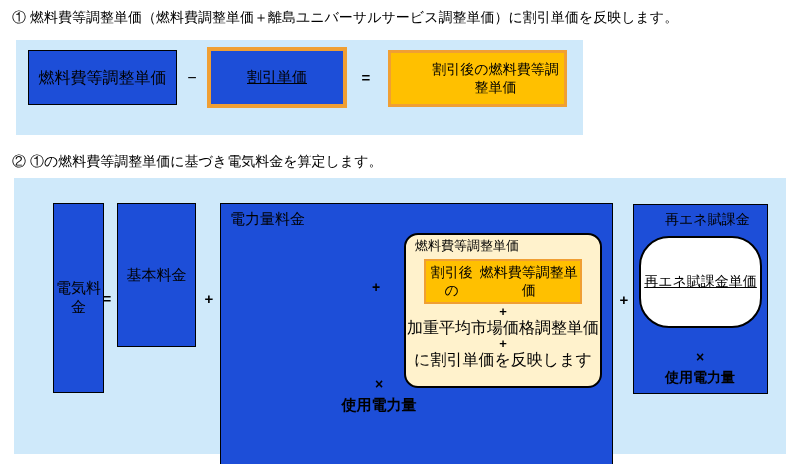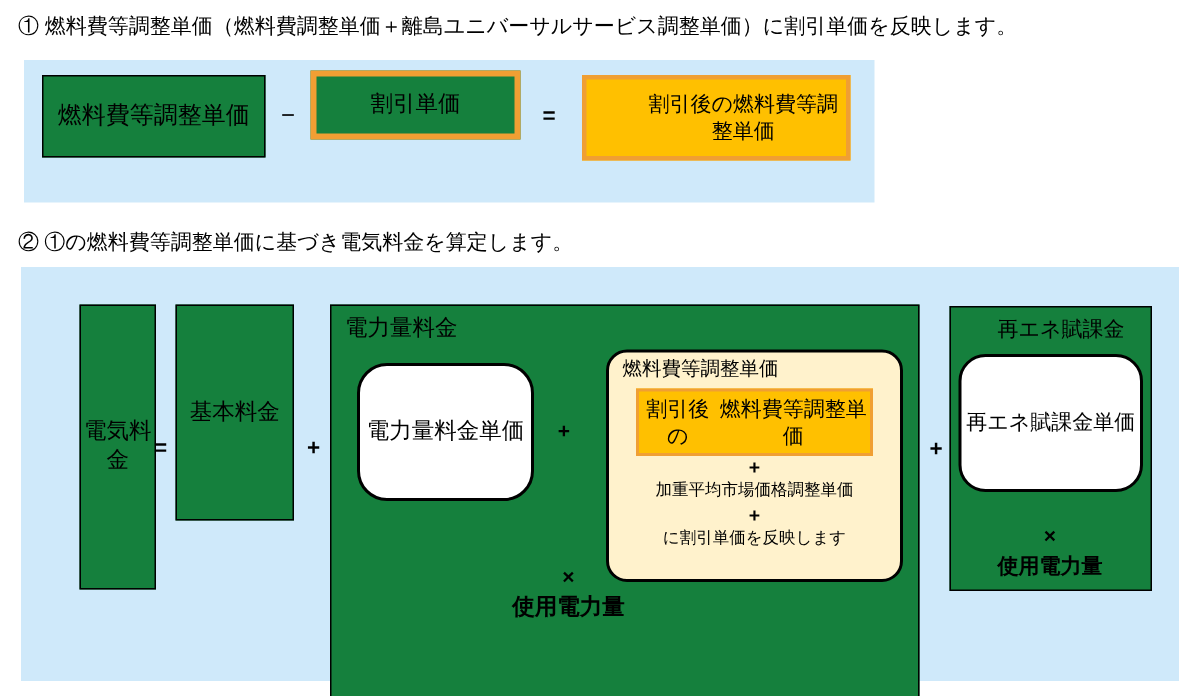--- a/index.html
+++ b/index.html
@@ -2,36 +2,36 @@
 <html><head>
 <meta charset="utf-8">
 <style>
   * { margin:0; padding:0; box-sizing:border-box; }
   html,body { background:#ffffff; }
   body { font-family:"Liberation Sans", sans-serif; color:#000; }
   .page { position:relative; width:800px; height:464px; background:#ffffff; overflow:hidden; }
 
   .heading { position:absolute; font-size:14px; white-space:nowrap; color:#000; }
   #h1 { left:12px; top:9px; }
-  #h2 { left:12px; top:153px;font-family:Liberation Serif, serif; }
+  #h2 { left:12px; top:153px; }
 
   .panel { position:absolute; background:#cfe9fa; }
   #panel1 { left:16px; top:40px;  width:567px; height:95px; }
   #panel2 { left:14px; top:178px; width:772px; height:276px; }
 
-  .bx { position:absolute; background:#15803d; border:1.5px solid #000;
+  .bx { position:absolute; background:#1d4ed8; border:1.5px solid #000;
         display:flex; align-items:center; justify-content:center;
         text-align:center; font-size:15px; line-height:1.25; }
   .op { position:absolute; display:flex; align-items:center; justify-content:center;
         font-size:15px; font-weight:bold; color:#000; }
 
   
   #boxA { left:12px;  top:10px; width:149px; height:55px; font-size:16px; }
   #op-minus  { left:164px; top:10px; width:24px; height:55px; font-weight:normal; font-size:16px; }
-  #boxB { left:191px; top:7px;  width:140px; height:46px; border:4px solid #f09f33; }
+  #boxB { left:191px; top:7px;  width:140px; height:61px; border:4px solid #f09f33;text-decoration:underline; }
   #op-eq1 { left:338px; top:10px; width:24px; height:55px; }
   #boxC { left:372px; top:10px; width:179px; height:57px; border:3px solid #f09f33;
           background:#ffc000; font-size:14px;padding-left:36px; }
 
   
   #box-electric { left:7px;   top:25px; width:51px;  height:190px;margin-left:32px; }
   #op-eq2       { left:82px;  top:25px; width:22px;  height:190px; }
   #box-basic    { left:103px; top:25px; width:79px;  height:144px; }
   #op-plus1     { left:183px; top:25px; width:24px;  height:190px; }
   #box-energy   { left:206px; top:25px; width:393px; height:263px; display:block; }
@@ -47,29 +47,29 @@
   #op-plus-in { left:143px; top:38px; width:24px; height:92px; font-size:14px; }
 
   #beige { position:absolute; left:183px; top:29px; width:198px; height:155px;
            background:#fff2cc; border:2px solid #000; border-radius:14px;
            display:flex; flex-direction:column; align-items:center; padding:3px 4px 0 4px; }
   #beige .beige-title { align-self:flex-start; font-size:13px; margin-left:5px; line-height:16px; white-space:nowrap; }
   #orange-inner { width:158px; height:45px; margin-top:5px; background:#ffc000;
                   border:2.5px solid #f09f33; display:flex; flex-direction:row;
                   align-items:center; justify-content:center; font-size:14px; line-height:1.25; }
   .beige-plus { font-size:13px; font-weight:bold; line-height:14px; margin-top:1px; }
-  .beige-line { font-size:11px; line-height:17px; white-space:nowrap; }
+  .beige-line { font-size:16px; line-height:17px; white-space:nowrap; }
 
   .times-row { position:absolute; width:100px; text-align:center; font-size:14px; font-weight:bold; }
   .usage-row { position:absolute; width:140px; text-align:center; font-size:15px; white-space:nowrap;font-weight:bold; }
   #energy-times { left:108px; top:172px; }
   #energy-usage { left:88px;  top:192px; }
 
   #renew-title { left:10px; top:6px; font-size:14px;margin-left:21px; }
-  #rounded-renew-unit { left:5px; top:31px; width:123px; height:92px; border-radius:18px; font-size:14px; }
+  #rounded-renew-unit { left:5px; top:31px; width:123px; height:92px; border-radius:30px; font-size:14px;text-decoration:underline; }
   #renew-times { left:16px; top:144px; }
   #renew-usage { left:-4px; top:164px; font-size:14px; }
 </style>
 </head>
 <body>
 
 <div class="page">
 
   <div class="heading" id="h1">① 燃料費等調整単価（燃料費調整単価＋離島ユニバーサルサービス調整単価）に割引単価を反映します。</div>
 
@@ -84,21 +84,20 @@
   <div class="heading" id="h2">② ①の燃料費等調整単価に基づき電気料金を算定します。</div>
 
   <div class="panel" id="panel2">
     <div class="bx" id="box-electric">電気料金</div>
     <div class="op" id="op-eq2">=</div>
     <div class="bx" id="box-basic">基本料金</div>
     <div class="op" id="op-plus1">+</div>
 
     <div class="bx" id="box-energy">
       <div class="group-title">電力量料金</div>
-      <div class="rounded" id="rounded-energy-unit">電力量料金単価</div>
       <div class="op" id="op-plus-in">+</div>
 
       <div id="beige">
         <div class="beige-title">燃料費等調整単価</div>
         <div id="orange-inner">
           <span>割引後の</span>
           <span>燃料費等調整単価</span>
         </div>
         <div class="beige-plus">+</div>
         <div class="beige-line">加重平均市場価格調整単価</div>

